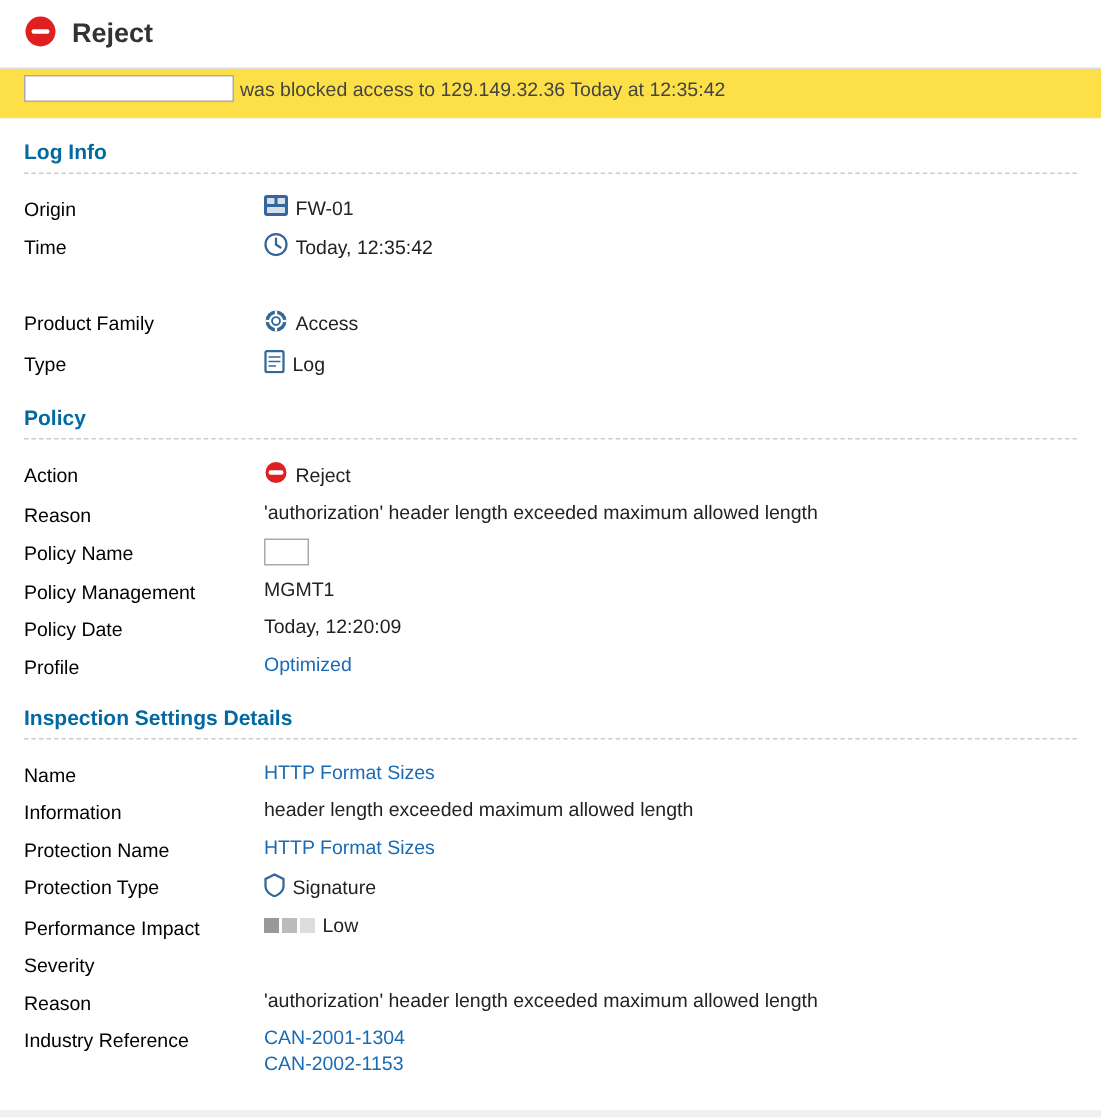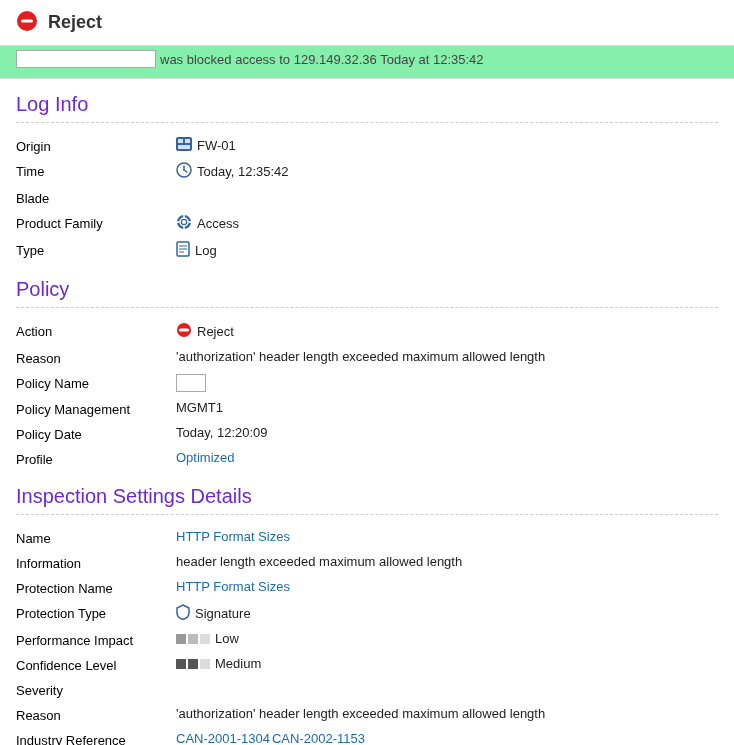--- a/index.html
+++ b/index.html
@@ -18,44 +18,44 @@
       align-items: center;
       gap: 10px;
       border-bottom: 1px solid #ddd;
     }
     .header-title {
       font-size: 18px;
       font-weight: bold;
       color: #333;
     }
     .subtitle-bar {
-      background: #86efac;
+      background: #fde047;
       padding: 4px 16px 10px 16px;
       display: flex;
       align-items: center;
       gap: 4px;
       font-size: 13px;
       color: #444;
       border-bottom: 1px solid #ddd;
     }
     .subtitle-input {
       border: 1px solid #aaa;
       width: 140px;
       height: 18px;
       background: #fff;
       outline: none;
     }
     .main-content {
       background: #fff;
       padding: 0 16px 20px 16px;
     }
     .section-title {
-      font-size: 20px;
-      font-weight: normal;
-      color: #6d28d9;
+      font-size: 14px;
+      font-weight: bold;
+      color: #0369a1;
       padding: 14px 0 6px 0;
       border-bottom: 1px dashed #ccc;
       margin-bottom: 10px;
     }
     .field-row {
       display: flex;
       align-items: flex-start;
       padding: 4px 0;
       min-height: 24px;
     }
@@ -86,21 +86,21 @@
       color: #1a6bb5;
       cursor: pointer;
     }
     .bar-container {
       display: flex;
       align-items: center;
       gap: 5px;
     }
     .industry-links {
       display: flex;
-      flex-direction: row;
+      flex-direction: column;
       gap: 2px;
     }
   </style>
 </head>
 <body>
 
 <div class="header">
 
   <span>
     <svg width="22" height="22" viewBox="0 0 22 22">
@@ -143,21 +143,20 @@
           <circle cx="8" cy="8" r="7" fill="none" stroke="#336699" stroke-width="1.5"></circle>
           <line x1="8" y1="4" x2="8" y2="8" stroke="#336699" stroke-width="1.5" stroke-linecap="round"></line>
           <line x1="8" y1="8" x2="11" y2="10" stroke="#336699" stroke-width="1.5" stroke-linecap="round"></line>
         </svg>
       </span>
       <span>Today, 12:35:42</span>
     </span>
   </div>
 
   <div class="field-row">
-    <span class="field-label">Blade</span>
   </div>
 
   <div class="field-row">
     <span class="field-label">Product Family</span>
     <span class="field-value">
       <span>
         <svg width="16" height="16" viewBox="0 0 16 16">
           <circle cx="8" cy="8" r="7" fill="#336699"></circle>
           <circle cx="8" cy="8" r="4" fill="none" stroke="#fff" stroke-width="1.5"></circle>
           <circle cx="8" cy="8" r="2" fill="#fff"></circle>
@@ -270,33 +269,20 @@
         <span style="display:inline-flex;gap:2px;align-items:center;">
           <span style="width:10px;height:10px;background:#999;display:inline-block;"></span>
           <span style="width:10px;height:10px;background:#bbb;display:inline-block;"></span>
           <span style="width:10px;height:10px;background:#ddd;display:inline-block;"></span>
         </span>
         <span>Low</span>
       </span>
     </span>
   </div>
 
-  <div class="field-row">
-    <span class="field-label">Confidence Level</span>
-    <span class="field-value">
-      <span class="bar-container">
-        <span style="display:inline-flex;gap:2px;align-items:center;">
-          <span style="width:10px;height:10px;background:#555;display:inline-block;"></span>
-          <span style="width:10px;height:10px;background:#555;display:inline-block;"></span>
-          <span style="width:10px;height:10px;background:#ddd;display:inline-block;"></span>
-        </span>
-        <span>Medium</span>
-      </span>
-    </span>
-  </div>
 
   <div class="field-row">
     <span class="field-label">Severity</span>
   </div>
 
   <div class="field-row">
     <span class="field-label">Reason</span>
     <span class="field-value">'authorization' header length exceeded maximum allowed length</span>
   </div>
 

